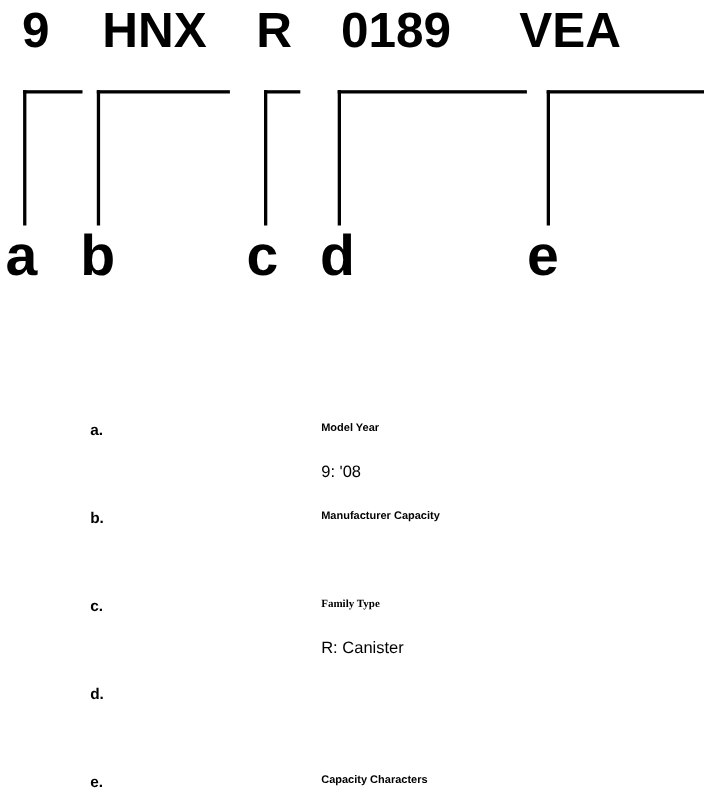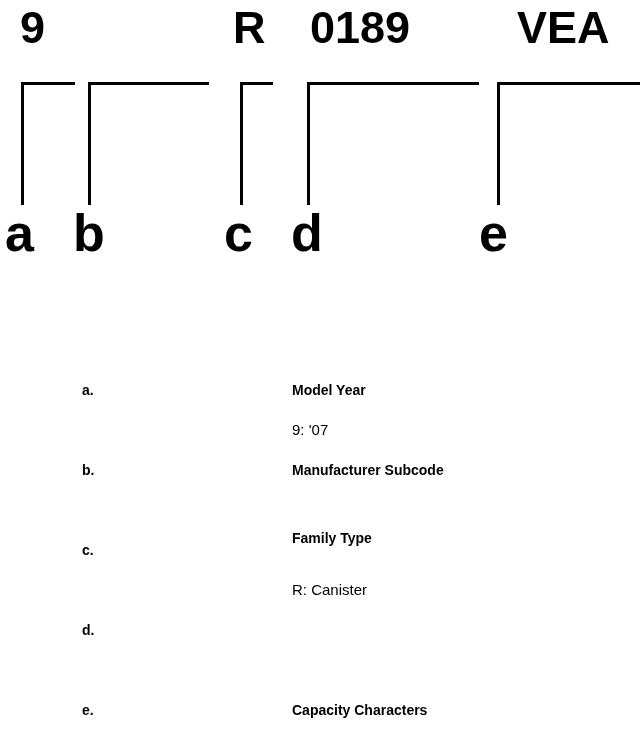--- a/index.html
+++ b/index.html
@@ -98,44 +98,45 @@
     top: 0;
     font-size: 14px;
     font-weight: bold;
     line-height: 20px;
     white-space: nowrap;
   }
   .legend-term {
     position: absolute;
     left: 292px;
     top: 0;
-    font-size: 14px;
+    font-size: 10px;
     font-weight: bold;
     line-height: 20px;
     white-space: nowrap;
     text-align: right;
   }
   .legend-detail {
     position: absolute;
     left: 292px;
     top: 0;
     font-size: 15px;
     font-weight: normal;
     line-height: 20px;
     white-space: nowrap;
   }
 </style>
 </head>
 <body>
 
 <div id="code-string">
     <div class="code-seg" style="left: 20px;">9</div>
+    <div class="code-seg" style="left: 93px;">HNX</div>
     <div class="code-seg" style="left: 233px;">R</div>
     <div class="code-seg" style="left: 310px;">0189</div>
-    <div class="code-seg" style="left: 517px;">VEA</div>
+    <div class="code-seg" style="left: 472px;">VEA</div>
   </div>
 
 <div id="bracket-group">
     <div class="bracket" style="left: 21px; top: 82px; width: 54px; height: 123px;">
       <div class="bracket-top" style="width: 54px;"></div>
       <div class="bracket-stem" style="height: 123px;"></div>
     </div>
     <div class="bracket" style="left: 88px; top: 82px; width: 121px; height: 123px;">
       <div class="bracket-top" style="width: 121px;"></div>
       <div class="bracket-stem" style="height: 123px;"></div>
@@ -159,29 +160,29 @@
     <div class="callout-letter" style="left: 73px;">b</div>
     <div class="callout-letter" style="left: 224px;">c</div>
     <div class="callout-letter" style="left: 291px;">d</div>
     <div class="callout-letter" style="left: 479px;">e</div>
   </div>
 
 <div id="legend">
     <div class="legend-row" style="top: 0px;">
       <div class="legend-key" style="top: 10px;">a.</div>
       <div class="legend-term" style="top: 10px;">Model Year</div>
-      <div class="legend-detail" style="top: 50px;">9: '07</div>
+      <div class="legend-detail" style="top: 50px;">9: '08</div>
     </div>
     <div class="legend-row" style="top: 0px;">
       <div class="legend-key" style="top: 90px;">b.</div>
-      <div class="legend-term" style="top: 90px;">Manufacturer Subcode</div>
+      <div class="legend-term" style="top: 90px;">Manufacturer Capacity</div>
     </div>
     <div class="legend-row" style="top: 0px;">
       <div class="legend-key" style="top: 170px;">c.</div>
-      <div class="legend-term" style="top: 158px;">Family Type</div>
+      <div class="legend-term" style="top: 170px; font-family: Liberation Serif, serif;">Family Type</div>
       <div class="legend-detail" style="top: 210px;">R: Canister</div>
     </div>
     <div class="legend-row" style="top: 0px;">
       <div class="legend-key" style="top: 250px;">d.</div>
     </div>
     <div class="legend-row" style="top: 0px;">
       <div class="legend-key" style="top: 330px;">e.</div>
       <div class="legend-term" style="top: 330px;">Capacity Characters</div>
     </div>
   </div>

